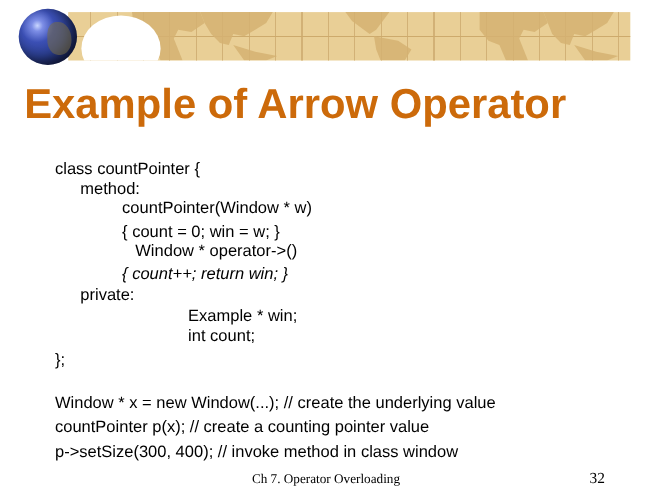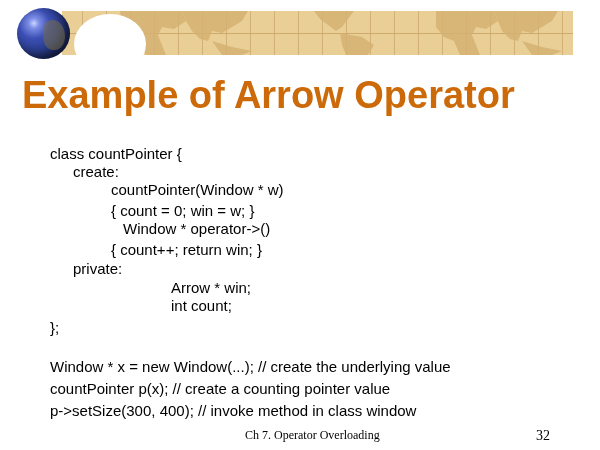--- a/index.html
+++ b/index.html
@@ -73,21 +73,21 @@
     .code-line {
       position: absolute;
       font-family: "Liberation Sans", sans-serif;
       font-size: 15px;
       color: #000000;
       white-space: pre;
       line-height: 18px;
     }
     .footer-title {
       position: absolute;
-      left: 245px;
+      left: 229px;
       top: 428px;
       font-family: "Liberation Serif", serif;
       font-size: 12px;
       color: #000000;
       white-space: nowrap;
     }
     .footer-page {
       position: absolute;
       left: 536px;
       top: 428px;
@@ -118,27 +118,27 @@
     </g>
   </svg>
   <div class="banner-cut"></div>
 </div>
 <div class="globe"></div>
 
 <div class="title">Example of Arrow Operator</div>
 
 <div>
   <div class="code-line" style="left:50px; top:145px;text-align:center;">class countPointer {</div>
-  <div class="code-line" style="left:73px; top:163px;">create:</div>
+  <div class="code-line" style="left:73px; top:163px;">method:</div>
   <div class="code-line" style="left:111px; top:181px;">countPointer(Window * w)</div>
   <div class="code-line" style="left:111px; top:202px;">{ count = 0; win = w; }</div>
   <div class="code-line" style="left:111px; top:220px;margin-left:12px;">Window * operator-&gt;()</div>
-  <div class="code-line" style="left:111px; top:241px;">{ count++; return win; }</div>
+  <div class="code-line" style="left:111px; top:241px;font-style:italic;">{ count++; return win; }</div>
   <div class="code-line" style="left:73px; top:260px;">private:</div>
-  <div class="code-line" style="left:171px; top:279px;">Arrow * win;</div>
+  <div class="code-line" style="left:171px; top:279px;">Example * win;</div>
   <div class="code-line" style="left:171px; top:297px;">int count;</div>
   <div class="code-line" style="left:50px; top:319px;">};</div>
 </div>
 
 <div>
   <div class="code-line" style="left:50px; top:358px;">Window * x = new Window(...); // create the underlying value</div>
   <div class="code-line" style="left:50px; top:380px;">countPointer p(x); // create a counting pointer value</div>
   <div class="code-line" style="left:50px; top:402px;">p-&gt;setSize(300, 400); // invoke method in class window</div>
 </div>
 

